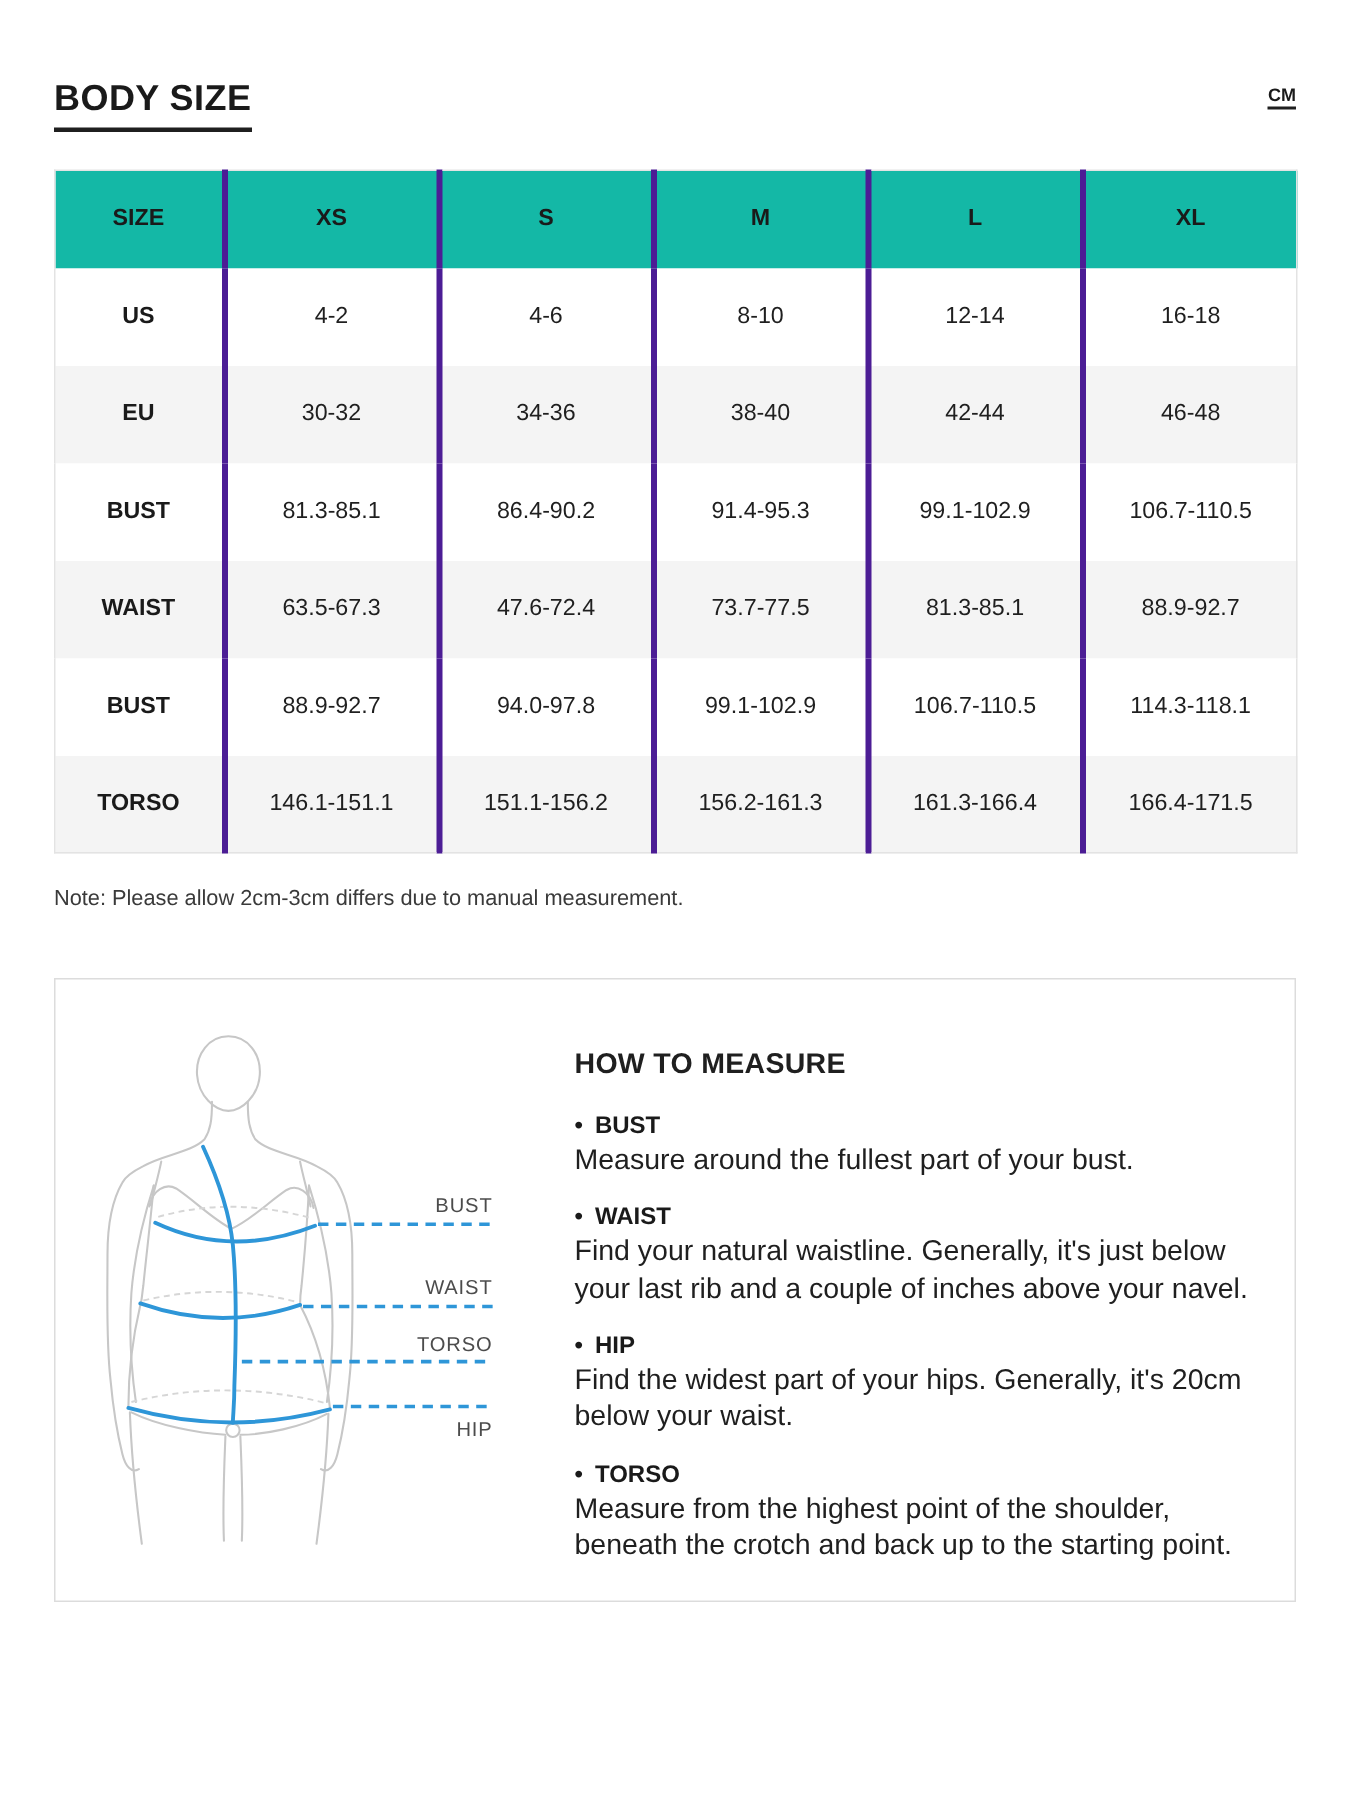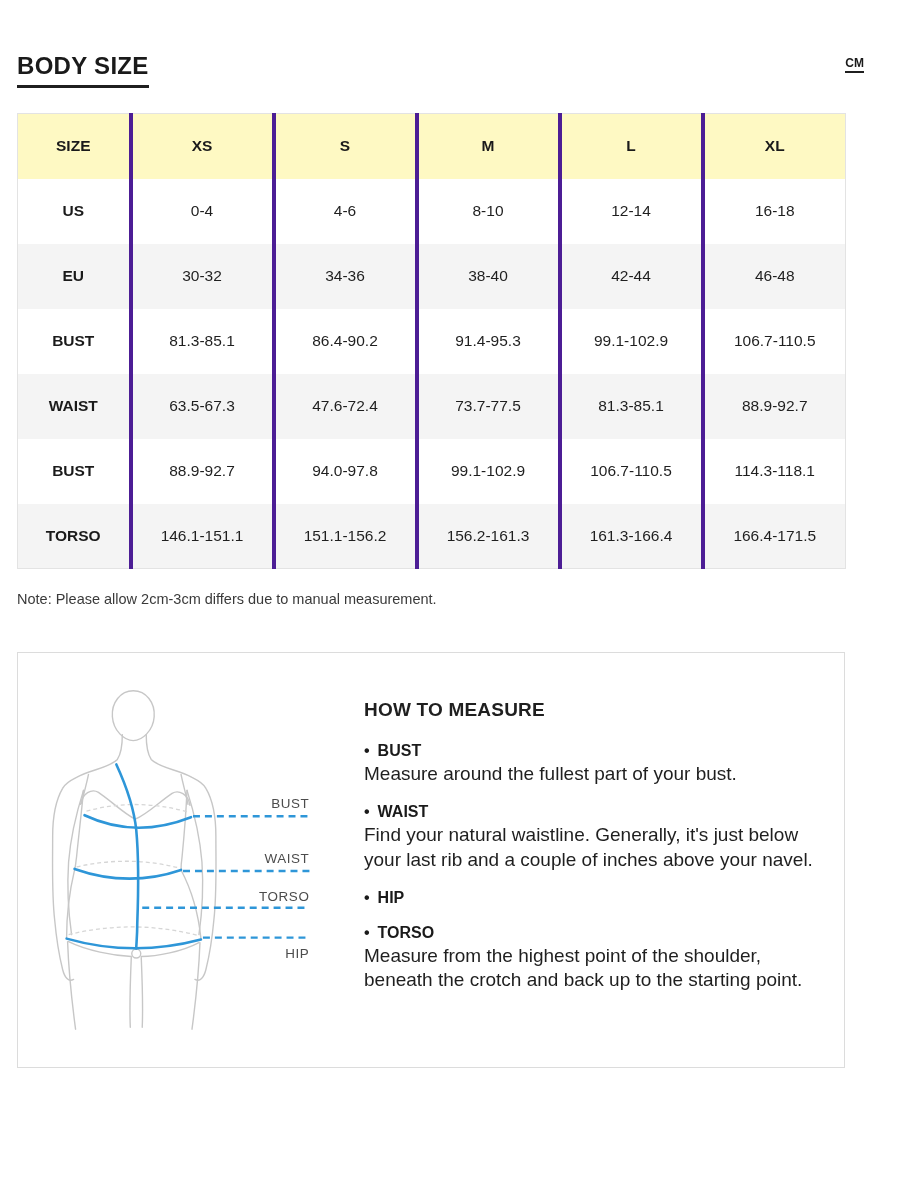--- a/index.html
+++ b/index.html
@@ -1,37 +1,37 @@
 <!DOCTYPE html>
 <html><head>
 <meta charset="utf-8">
 <style>
   * { margin:0; padding:0; box-sizing:border-box; }
   html,body { width:900px; height:1200px; background:#ffffff;
     font-family:"Liberation Sans","DejaVu Sans",sans-serif; color:#1c1c1c; }
-  .page { width:900px; height:1200px; padding:54px 36px 0 17px; overflow:hidden; }
+  .page { width:900px; height:1200px; padding:54px 36px 0 36px; overflow:hidden; }
 
   
   .hdr { display:flex; justify-content:space-between; align-items:flex-start; }
   .title { font-size:24px; font-weight:bold; letter-spacing:.3px; color:#1a1a1a;
     border-bottom:3px solid #1f1f1f; padding-bottom:7px; line-height:1; }
   .unit { font-size:12px; font-weight:bold; color:#1a1a1a; text-decoration:none;
     border-bottom:2px solid #1f1f1f; padding-bottom:2px; line-height:1; margin-top:3px; cursor:pointer; }
 
   
   table.size { border-collapse:collapse; width:828px; margin-top:25px; table-layout:fixed; }
   table.size col.c0 { width:113px; }
   table.size col.cn { width:143px; }
   table.size th, table.size td { height:65px; text-align:center; vertical-align:middle;
     font-size:15.5px; border-left:4px solid #4c1d95; white-space:nowrap; }
   table.size th:first-child, table.size td:first-child { border-left:none; }
   table.size { border:1px solid #e3e3e3; }
   table.size th { font-weight:bold; color:#1a1a1a; }
   table.size td { font-weight:normal; color:#1f1f1f; }
-  thead tr { background:#fef9c3; }
+  thead tr { background:#14b8a6; }
   tbody tr:nth-child(even) { background:#f4f4f4; }
   tbody tr:nth-child(odd) { background:#ffffff; }
 
   .note { margin-top:22px; font-size:14.5px; color:#3a3a3a; }
 
   
   .panel { margin-top:45px; width:828px; height:416px; border:1px solid #dcdcdc;
     display:flex; background:#fff; }
   .fig { width:345px; height:414px; flex:0 0 345px; }
   .guide { flex:1; padding:46px 20px 0 1px; }
@@ -69,21 +69,21 @@
         <th>XS</th>
         <th>S</th>
         <th>M</th>
         <th>L</th>
         <th>XL</th>
       </tr>
     </thead>
     <tbody>
       <tr>
         <th>US</th>
-        <td>0-4</td>
+        <td>4-2</td>
         <td>4-6</td>
         <td>8-10</td>
         <td>12-14</td>
         <td>16-18</td>
       </tr>
       <tr>
         <th>EU</th>
         <td>30-32</td>
         <td>34-36</td>
         <td>38-40</td>
@@ -186,20 +186,21 @@
       <div class="gitem">
         <div class="glabel">BUST</div>
         <p class="gtext">Measure around the fullest part of your bust.</p>
       </div>
       <div class="gitem">
         <div class="glabel">WAIST</div>
         <p class="gtext">Find your natural waistline. Generally, it's just below your last rib and a couple of inches above your navel.</p>
       </div>
       <div class="gitem">
         <div class="glabel">HIP</div>
+        <p class="gtext">Find the widest part of your hips. Generally, it's 20cm below your waist.</p>
       </div>
       <div class="gitem">
         <div class="glabel">TORSO</div>
         <p class="gtext">Measure from the highest point of the shoulder, beneath the crotch and back up to the starting point.</p>
       </div>
     </div>
   </div>
 
 </div>
 

